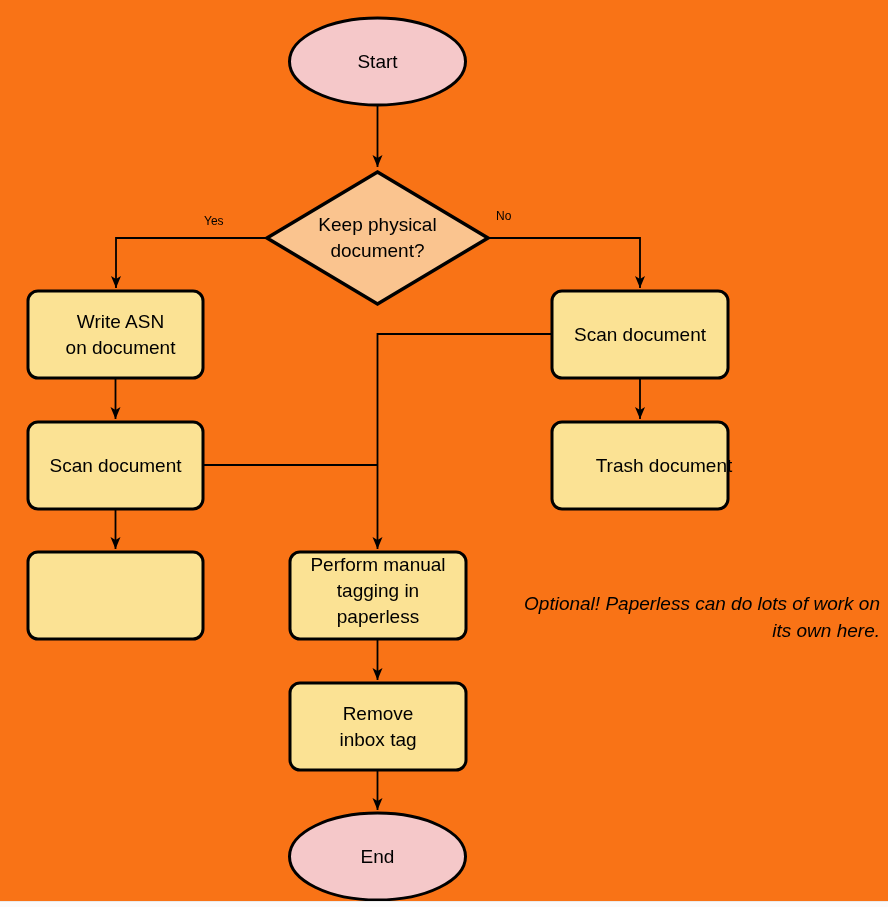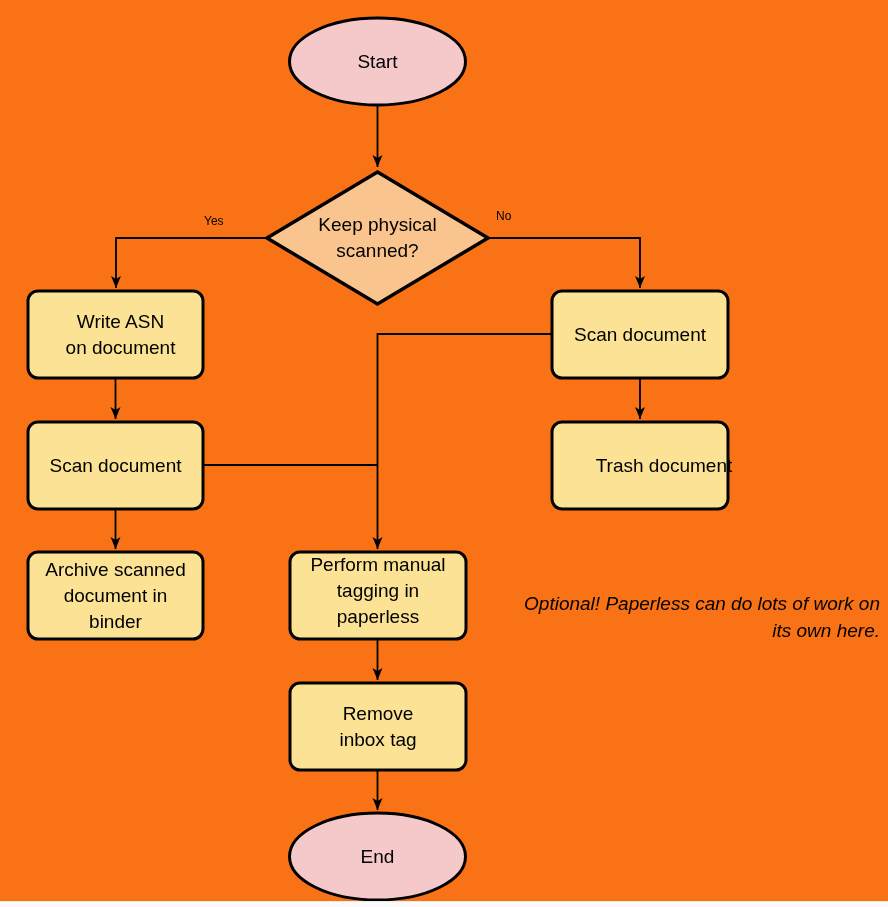--- a/index.html
+++ b/index.html
@@ -85,27 +85,24 @@
     <rect class="node-shape" x="28" y="552" width="175" height="87" rx="10" fill="#FBE294"></rect>
     <rect class="node-shape" x="552" y="291" width="176" height="87" rx="10" fill="#FBE294"></rect>
     <rect class="node-shape" x="552" y="422" width="176" height="87" rx="10" fill="#FBE294"></rect>
     <rect class="node-shape" x="290" y="552" width="176" height="87" rx="10" fill="#FBE294"></rect>
     <rect class="node-shape" x="290" y="683" width="176" height="87" rx="10" fill="#FBE294"></rect>
     <ellipse class="node-shape" cx="377.5" cy="856.5" rx="88" ry="43.5" fill="#F5C8C9"></ellipse>
   </svg>
 
   <div class="label" style="left:289px; top:18px; width:177px; height:87px;">Start</div>
   <div class="label" style="left:267px; top:172px; width:221px; height:132px;">Keep physical
-scanned?</div>
+document?</div>
   <div class="label" style="left:28px; top:291px; width:185px; height:87px;">Write ASN
 on document</div>
   <div class="label" style="left:28px; top:422px; width:175px; height:87px;">Scan document</div>
-  <div class="label" style="left:28px; top:552px; width:175px; height:87px;">Archive scanned
-document in
-binder</div>
   <div class="label" style="left:552px; top:291px; width:176px; height:87px;">Scan document</div>
   <div class="label" style="left:552px; top:422px; width:176px; height:87px;padding-left:24px;">Trash document</div>
   <div class="label" style="left:290px; top:552px; width:176px; height:78px;">Perform manual
 tagging in
 paperless</div>
   <div class="label" style="left:290px; top:683px; width:176px; height:87px;">Remove
 inbox tag</div>
   <div class="label" style="left:289px; top:813px; width:177px; height:87px;">End</div>
 
   <div class="edge-label" style="left:204px; top:211px; width:50px;">Yes</div>

